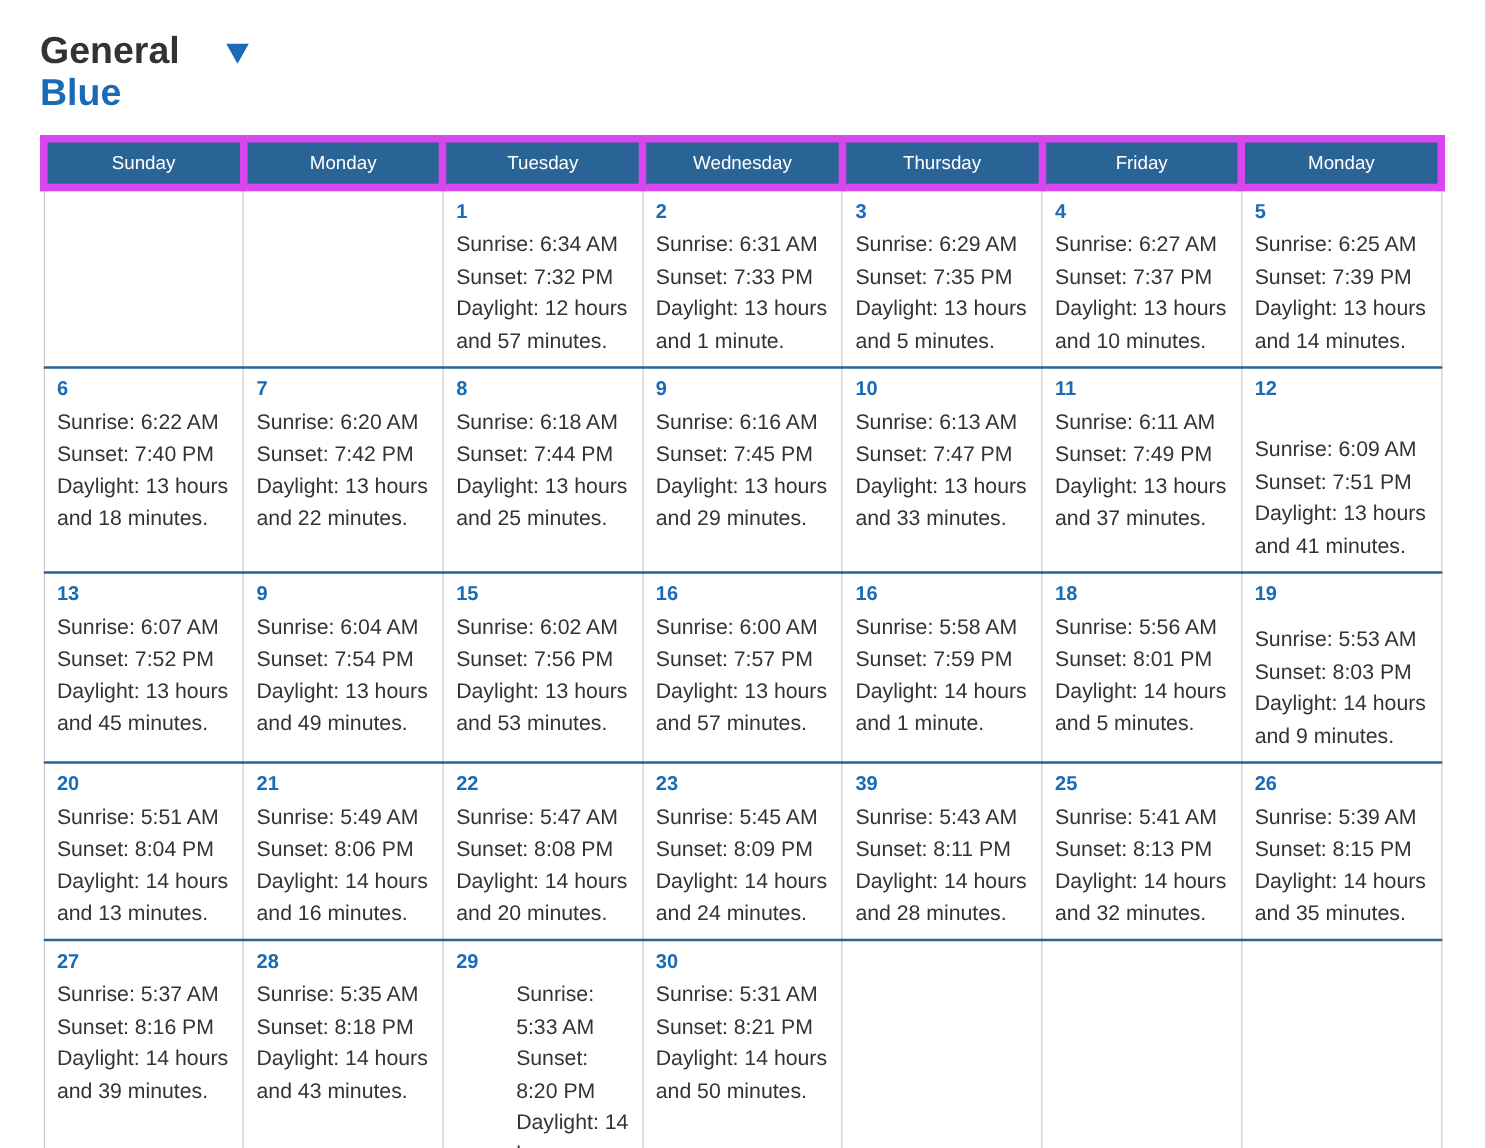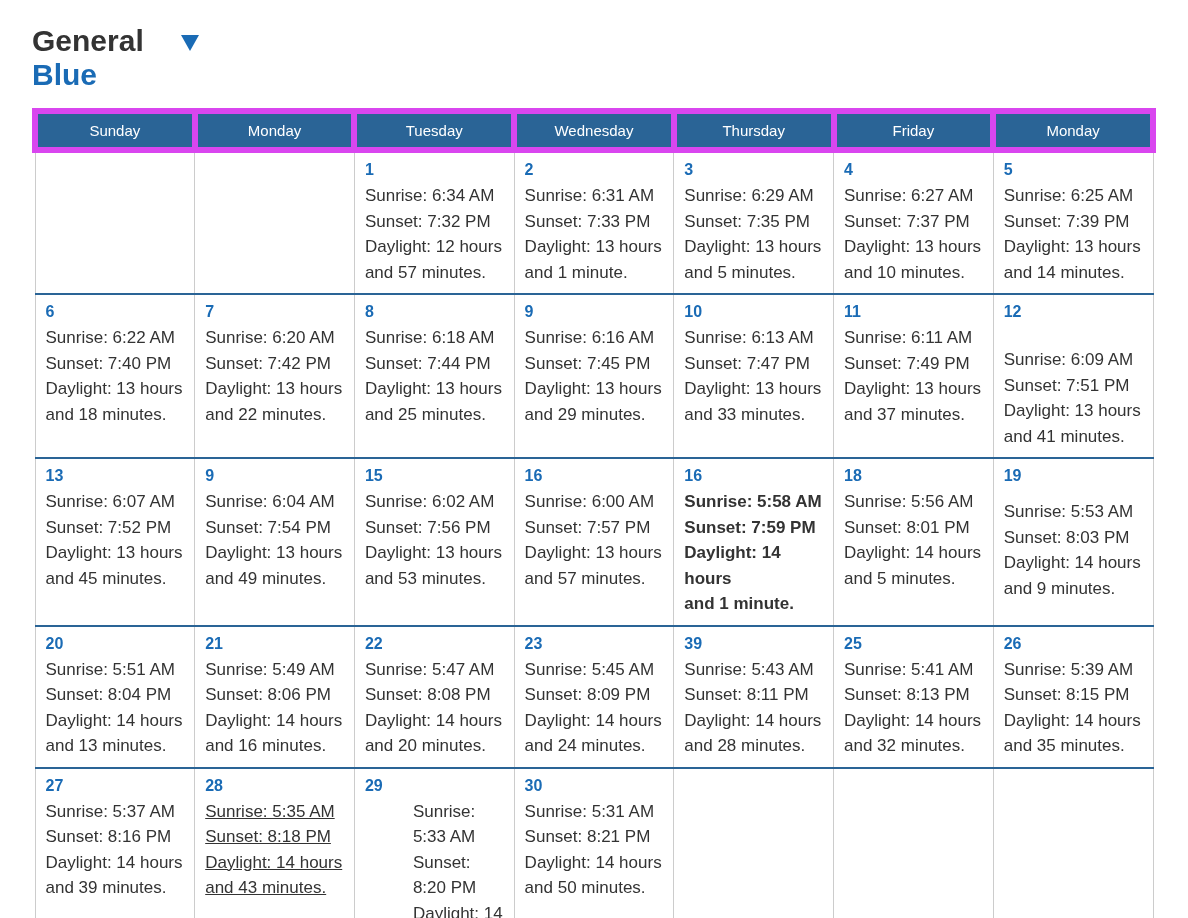--- a/index.html
+++ b/index.html
@@ -229,21 +229,21 @@
         </td>
         <td>
           <div class="day-number">16</div>
           <div class="day-info" style="white-space: pre-line;">Sunrise: 6:00 AM
 Sunset: 7:57 PM
 Daylight: 13 hours
 and 57 minutes.</div>
         </td>
         <td>
           <div class="day-number">16</div>
-          <div class="day-info" style="white-space: pre-line; font-weight: bold;">Sunrise: 5:58 AM
+          <div class="day-info" style="white-space: pre-line;">Sunrise: 5:58 AM
 Sunset: 7:59 PM
 Daylight: 14 hours
 and 1 minute.</div>
         </td>
         <td>
           <div class="day-number">18</div>
           <div class="day-info" style="white-space: pre-line;">Sunrise: 5:56 AM
 Sunset: 8:01 PM
 Daylight: 14 hours
 and 5 minutes.</div>
@@ -310,21 +310,21 @@
       <tr>
         <td>
           <div class="day-number">27</div>
           <div class="day-info" style="white-space: pre-line;">Sunrise: 5:37 AM
 Sunset: 8:16 PM
 Daylight: 14 hours
 and 39 minutes.</div>
         </td>
         <td>
           <div class="day-number">28</div>
-          <div class="day-info" style="white-space: pre-line; text-decoration: underline;">Sunrise: 5:35 AM
+          <div class="day-info" style="white-space: pre-line;">Sunrise: 5:35 AM
 Sunset: 8:18 PM
 Daylight: 14 hours
 and 43 minutes.</div>
         </td>
         <td>
           <div class="day-number">29</div>
           <div class="day-info" style="white-space: pre-line; margin-left: 48px;">Sunrise: 5:33 AM
 Sunset: 8:20 PM
 Daylight: 14 hours
 and 46 minutes.</div>

